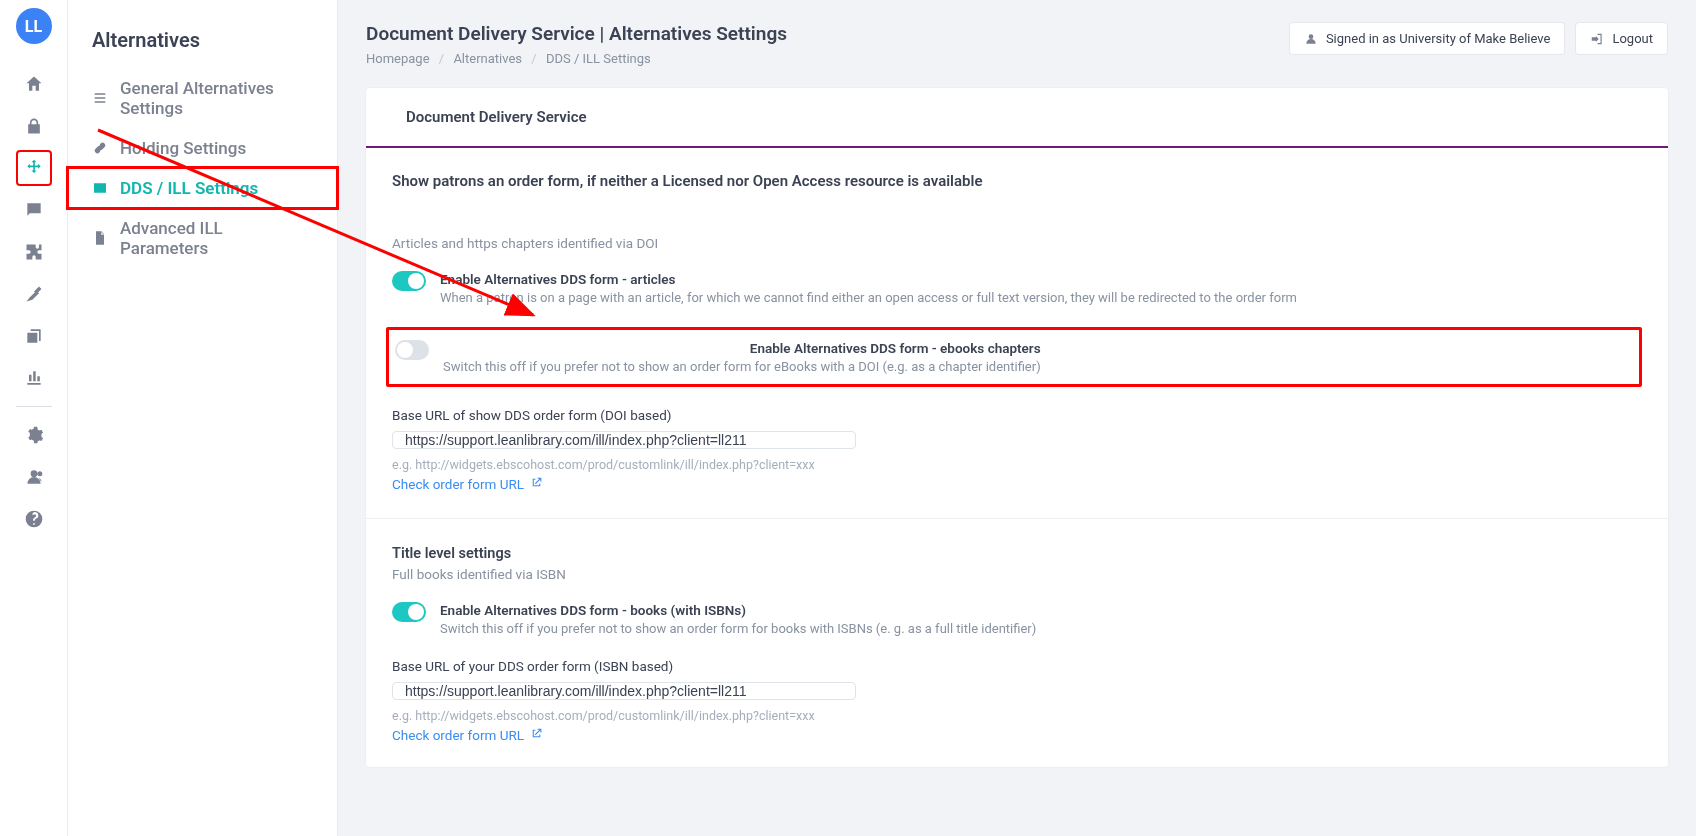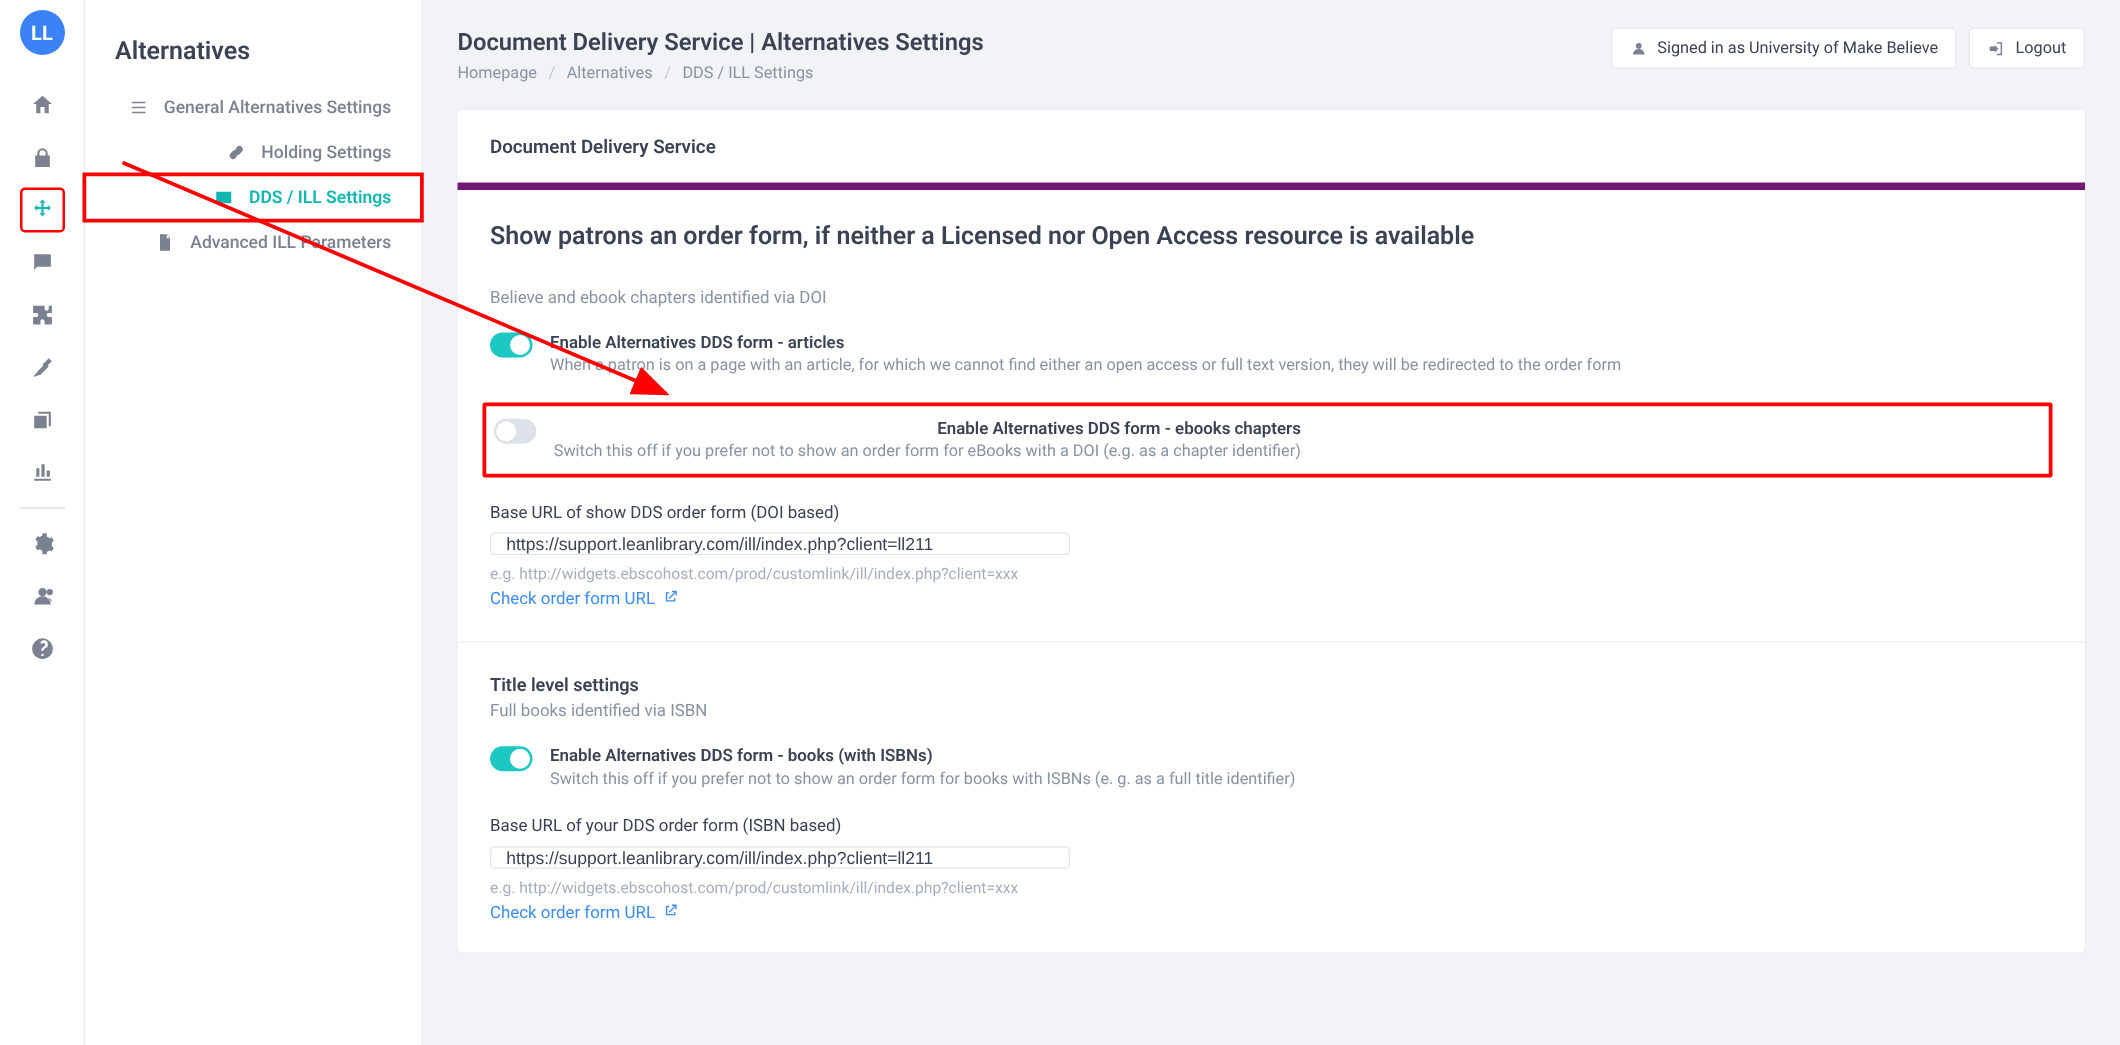--- a/index.html
+++ b/index.html
@@ -45,21 +45,21 @@
     border-right: 1px solid #e9ecef;
     padding: 28px 0 0 0;
   }
   .sidebar-title {
     font-size: 20px; font-weight: 600; color: #3b4253;
     padding: 0 24px 16px 24px;
   }
   .side-item {
     display: flex; align-items: center;
     padding: 10px 24px; cursor: pointer;
-    color: #7b8190; font-size: 14px; font-weight: 500; justify-content: flex-end;
+    color: #7b8190; font-size: 17px; font-weight: 500;
   }
   .side-item .icn { width: 16px; height: 16px; margin-right: 12px; display:flex; align-items:center; justify-content:center;}
   .side-item .icn svg { width:16px; height:16px; fill: currentColor; }
   .side-item.active { color: #12b6b1; font-weight: 600; }
   .side-item.highlight { outline: 3px solid #ff0000; outline-offset: -1px; }
 
   
   .main { flex: 1; padding: 22px 28px; position: relative; }
 
   .topbar { display:flex; justify-content:space-between; align-items:flex-start; margin-bottom: 22px;}
@@ -72,23 +72,23 @@
   .chip {
     background:#fff; border:1px solid #e4e7ed; border-radius:4px;
     padding:8px 14px; font-size:13px; color:#3b4253; display:flex; align-items:center; gap:8px;
     cursor:pointer;
   }
   .chip svg { width:14px; height:14px; fill:#7b8190;}
 
   .card {
     background:#fff; border-radius:4px; padding: 0; box-shadow: 0 0 0 1px rgba(0,0,0,0.02);
   }
-  .card-header { padding:20px 26px; border-bottom:6px solid #701a75; font-size:15px; font-weight:600; color:#3b4253;}
+  .card-header { padding:20px 40px; border-bottom:2px solid #701a75; font-size:15px; font-weight:600; color:#3b4253;}
   .card-body { padding: 24px 26px; }
-  .intro { font-size:20px; font-weight:600; color:#3b4253; margin-bottom: 30px; }
+  .intro { font-size:15px; font-weight:600; color:#3b4253; margin-bottom: 45px; }
   .sec-title { font-size:14.5px; font-weight:600; color:#3b4253; margin-bottom:4px;}
   .sec-sub { font-size:13.5px; color:#8892a0; margin-bottom: 18px;}
 
   .toggle-row { display:flex; align-items:flex-start; gap:14px; margin-bottom: 20px; padding: 2px 0;}
   .toggle {
     width: 34px; height: 20px; border-radius: 20px; position:relative; flex-shrink:0;
     background:#dde1e8; cursor:pointer;
   }
   .toggle .knob {
     position:absolute; top:2px; left:2px; width:16px; height:16px; border-radius:50%; background:#fff;
@@ -250,21 +250,21 @@
         </div>
       </div>
     </div>
 
     <div class="card">
       <div class="card-header">Document Delivery Service</div>
       <div class="card-body">
         <div class="intro">Show patrons an order form, if neither a Licensed nor Open Access resource is available</div>
 
         
-        <div class="sec-sub">Believe and ebook chapters identified via DOI</div>
+        <div class="sec-sub">Articles and https chapters identified via DOI</div>
 
         <div class="toggle-row">
           <div class="toggle on">
               <div class="knob"></div>
             </div>
           <div class="toggle-texts">
             <div class="t-label">Enable Alternatives DDS form - articles</div>
             <div class="t-desc">When a patron is on a page with an article, for which we cannot find either an open access or full text version, they will be redirected to the order form</div>
           </div>
         </div>

